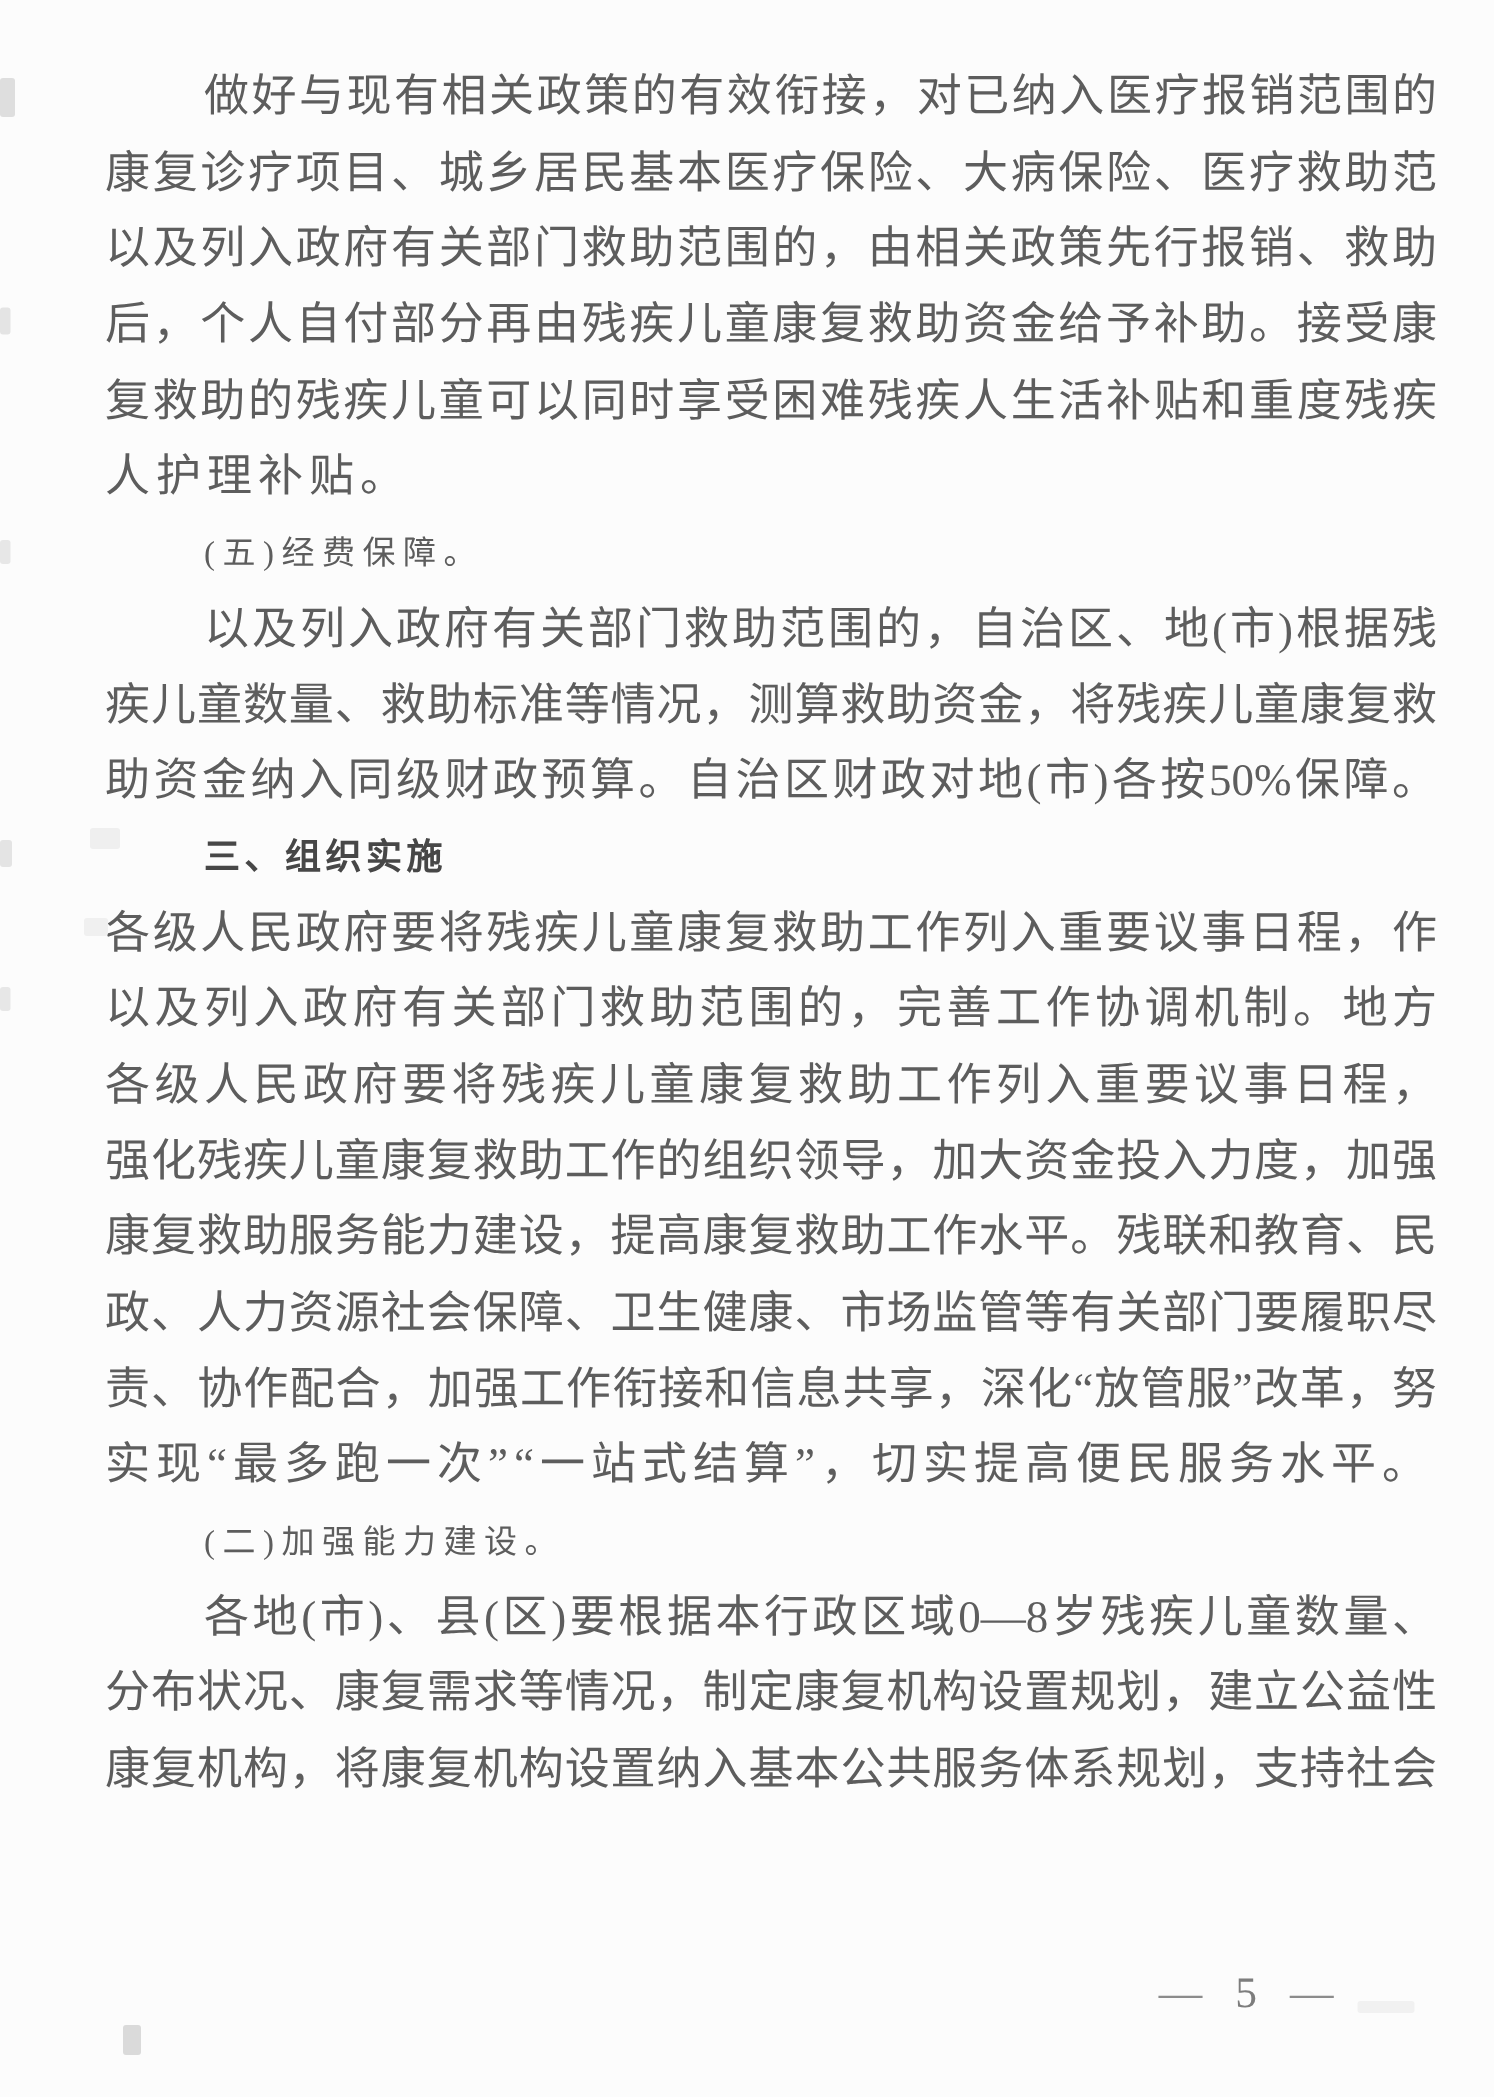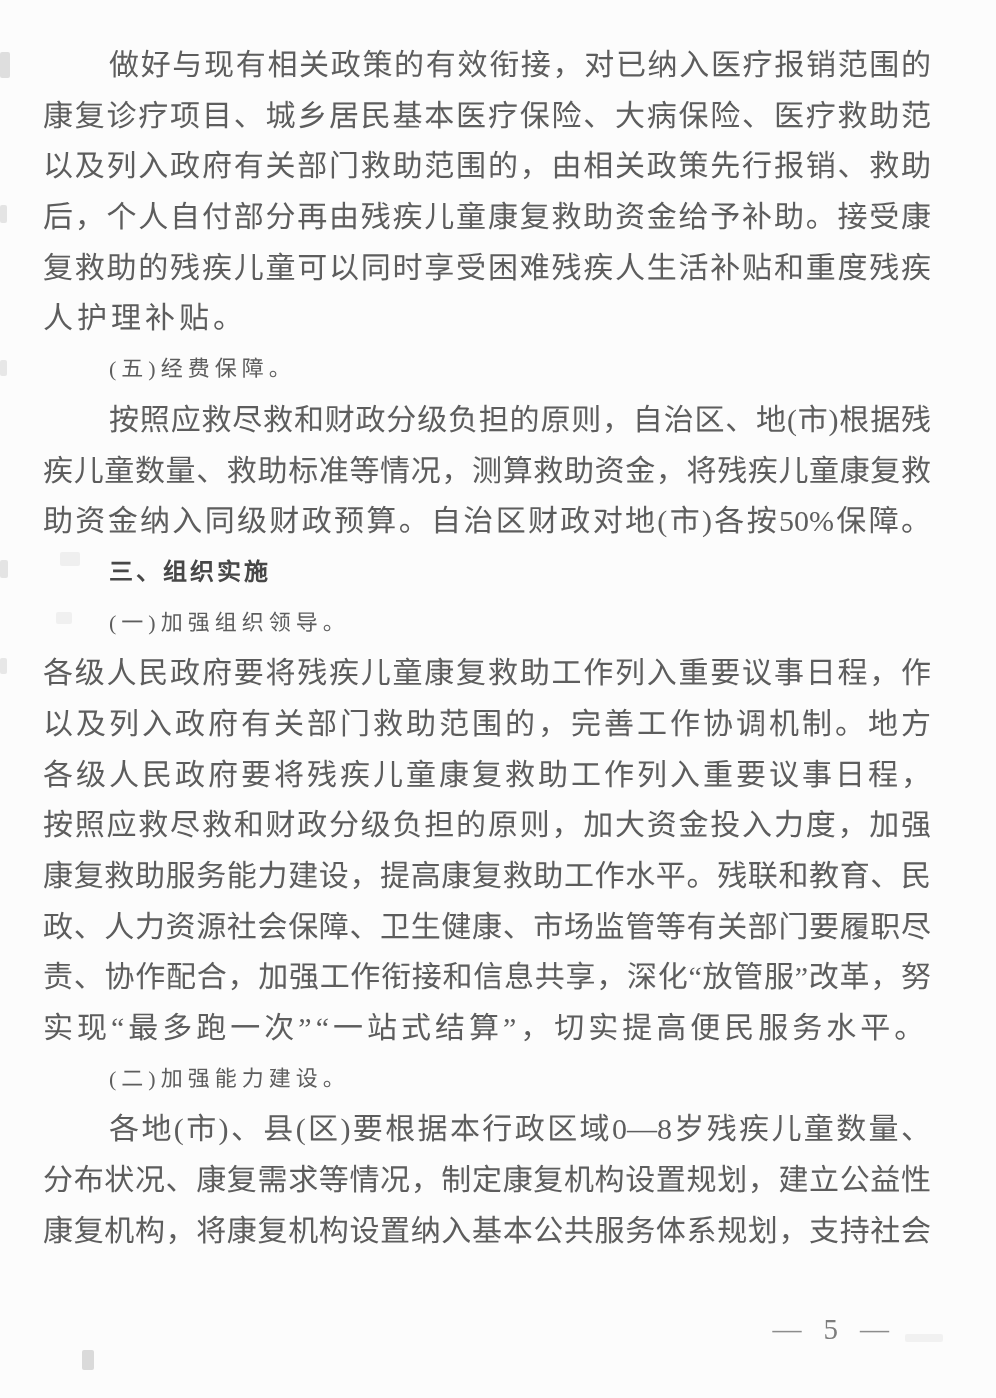--- a/index.html
+++ b/index.html
@@ -6,21 +6,21 @@
   * { margin: 0; padding: 0; box-sizing: border-box; }
   html, body { width: 996px; height: 1398px; }
   body {
     position: relative;
     overflow: hidden;
     background: var(--page-bg, #fcfcfc);
     font-family: "Liberation Serif", "DejaVu Serif", serif;
   }
   .text-block {
     position: absolute;
-    left: 43px;
+    left: 70px;
     top: 40px;
     width: 888px;
   }
   .line {
     height: 50.7px;
     line-height: 50.7px;
     font-size: 30px;
     color: var(--body-text, #5d5d5d);
     letter-spacing: 4px;
     overflow: hidden;
@@ -75,29 +75,28 @@
 <body>
 
 <div class="text-block">
   <div class="line indent justify">做好与现有相关政策的有效衔接，对已纳入医疗报销范围的</div>
   <div class="line justify">康复诊疗项目、城乡居民基本医疗保险、大病保险、医疗救助范围，</div>
   <div class="line justify">以及列入政府有关部门救助范围的，由相关政策先行报销、救助</div>
   <div class="line justify">后，个人自付部分再由残疾儿童康复救助资金给予补助。接受康</div>
   <div class="line justify">复救助的残疾儿童可以同时享受困难残疾人生活补贴和重度残疾</div>
   <div class="line">人护理补贴。</div>
   <div class="line sub indent">(五)经费保障。</div>
-  <div class="line indent justify">按照应救尽救和财政分级负担的原则，自治区、地(市)根据残</div>
+  <div class="line indent justify">以及列入政府有关部门救助范围的，自治区、地(市)根据残</div>
   <div class="line justify">疾儿童数量、救助标准等情况，测算救助资金，将残疾儿童康复救</div>
   <div class="line justify">助资金纳入同级财政预算。自治区财政对地(市)各按50%保障。</div>
   <div class="line heading indent">三、组织实施</div>
-  <div class="line sub indent">(一)加强组织领导。</div>
   <div class="line justify">各级人民政府要将残疾儿童康复救助工作列入重要议事日程，作</div>
   <div class="line justify">以及列入政府有关部门救助范围的，完善工作协调机制。地方</div>
   <div class="line justify">各级人民政府要将残疾儿童康复救助工作列入重要议事日程，</div>
-  <div class="line justify">按照应救尽救和财政分级负担的原则，加大资金投入力度，加强</div>
+  <div class="line justify">强化残疾儿童康复救助工作的组织领导，加大资金投入力度，加强</div>
   <div class="line justify">康复救助服务能力建设，提高康复救助工作水平。残联和教育、民</div>
   <div class="line justify">政、人力资源社会保障、卫生健康、市场监管等有关部门要履职尽</div>
   <div class="line justify">责、协作配合，加强工作衔接和信息共享，深化“放管服”改革，努力</div>
   <div class="line">实现“最多跑一次”“一站式结算”，切实提高便民服务水平。</div>
   <div class="line sub indent">(二)加强能力建设。</div>
   <div class="line indent justify">各地(市)、县(区)要根据本行政区域0—8岁残疾儿童数量、</div>
   <div class="line justify">分布状况、康复需求等情况，制定康复机构设置规划，建立公益性</div>
   <div class="line justify">康复机构，将康复机构设置纳入基本公共服务体系规划，支持社会</div>
 </div>
 

